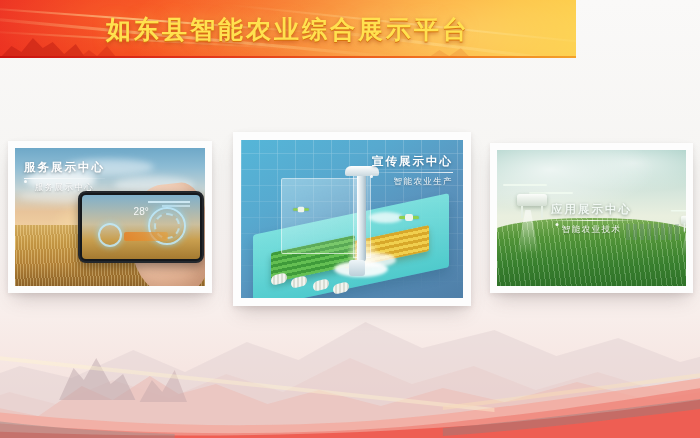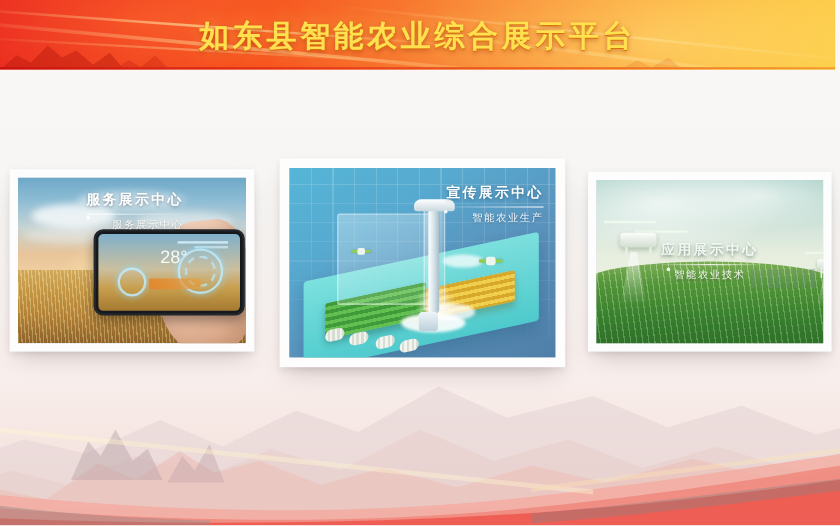--- a/index.html
+++ b/index.html
@@ -15,21 +15,21 @@
   .bg-base{
     position:absolute;inset:0;
     background:linear-gradient(180deg,#faf9f8 0%,#f6f5f3 38%,#f7f2f0 58%,#f8eeeb 72%,#f6e6e2 84%,#f3dcd7 100%);
   }
   .mist{position:absolute;left:0;right:0;bottom:0;height:260px;}
   .mtn{position:absolute;left:-6%;width:112%;}
   .mtn svg{display:block;width:100%;height:100%;}
 
   
   .banner{
-    position:absolute;left:0;top:0;width:696px;height:58px;overflow:hidden;
+    position:absolute;left:0;top:0;width:576px;height:58px;overflow:hidden;
     background:linear-gradient(100deg,#e8241c 0%,#ee3418 14%,#f4491a 30%,#f55e1d 46%,#f87b23 62%,#fb9827 76%,#fcb12d 88%,#fcc235 100%);
   }
   .banner-glow{
     position:absolute;inset:0;
     background:radial-gradient(ellipse 460px 150px at 78% 58%,rgba(255,214,120,.55),rgba(255,170,60,0) 70%),
                radial-gradient(ellipse 300px 110px at 18% 30%,rgba(255,90,40,.45),rgba(255,80,30,0) 72%);
     mix-blend-mode:screen;
   }
   .streak{position:absolute;height:2px;background:linear-gradient(90deg,rgba(255,235,160,0),rgba(255,236,170,.85),rgba(255,235,160,0));transform-origin:left center;}
   .s1{left:-5%;top:6px;width:62%;transform:rotate(4.2deg);opacity:.8;}
@@ -60,21 +60,21 @@
   .card-right{left:490px;top:143px;width:203px;height:150px;}
   .card-center .inner{inset:8px;}
 
   .cap{position:absolute;z-index:6;color:#fff;}
   .cap .t1{font-size:11.5px;font-weight:bold;letter-spacing:2px;line-height:1.25;
     text-shadow:0 1px 3px rgba(0,0,0,.35);white-space:nowrap;}
   .cap .rule{height:1px;margin:4px 0 3px;background:linear-gradient(90deg,rgba(255,255,255,.85),rgba(255,255,255,.08));}
   .cap .dot{position:absolute;width:3px;height:3px;border-radius:50%;background:#fff;opacity:.9;}
   .cap .t2{font-size:8.5px;letter-spacing:1.4px;color:rgba(255,255,255,.92);
     text-shadow:0 1px 2px rgba(0,0,0,.3);white-space:nowrap;}
-  .cap-l{left:9px;top:12px;text-align:right;margin-left:48px;}
+  .cap-l{left:9px;top:12px;text-align:center;}
   .cap-l .dot{left:0;top:20px;}
   .cap-c{right:10px;top:14px;text-align:right;}
   .cap-c .rule{background:linear-gradient(270deg,rgba(255,255,255,.85),rgba(255,255,255,.08));}
   .cap-c .t1{color:#ffffff;text-shadow:0 1px 3px rgba(20,60,90,.55);}
   .cap-c .t2{color:rgba(255,255,255,.95);}
   .cap-c .dot{left:-2px;top:21px;}
   .cap-r{left:50%;transform:translateX(-50%);top:52px;text-align:center;}
   .cap-r .t1{color:#f2f8f4;text-shadow:0 1px 3px rgba(30,60,40,.5);}
   .cap-r .rule{background:linear-gradient(90deg,rgba(255,255,255,.1),rgba(255,255,255,.85),rgba(255,255,255,.1));}
   .cap-r .dot{left:4px;top:21px;}
@@ -104,21 +104,21 @@
     background:#15181c;border:2.5px solid #23272c;box-shadow:0 4px 10px rgba(0,0,0,.35);overflow:hidden;}
   .screen{position:absolute;inset:2px;border-radius:4px;overflow:hidden;
     background:linear-gradient(180deg,#7fb0cb 0%,#cbbf9e 46%,#c99f4f 70%,#a57a30 100%);}
   .ring{position:absolute;border:2px solid rgba(190,235,255,.85);border-radius:50%;
     box-shadow:0 0 6px rgba(140,220,255,.75);}
   .ring-a{right:14px;top:12px;width:34px;height:34px;}
   .ring-b{right:20px;top:18px;width:22px;height:22px;border-style:dashed;opacity:.8;}
   .ring-c{left:16px;top:28px;width:20px;height:20px;}
   .hud{position:absolute;right:10px;top:6px;width:42px;height:2px;background:rgba(220,245,255,.8);}
   .hud2{position:absolute;right:10px;top:10px;width:28px;height:2px;background:rgba(220,245,255,.6);}
-  .temp{position:absolute;left:44%;top:18%;font-size:15px;color:#fff;opacity:.9;}
+  .temp{position:absolute;left:44%;top:18%;font-size:10px;color:#fff;opacity:.9;}
   .tag{position:absolute;left:36%;top:58%;width:44px;height:9px;border-radius:2px;
     background:linear-gradient(90deg,rgba(230,130,40,.85),rgba(230,160,60,.6));}
 
   
   .sky2{position:absolute;inset:0;background:linear-gradient(150deg,#55b6d8 0%,#57a9cf 30%,#5a93bd 58%,#4f7fa8 100%);}
   .grid2{position:absolute;inset:0;opacity:.35;
     background:repeating-linear-gradient(90deg,rgba(255,255,255,.5) 0 1px,transparent 1px 18px),
                repeating-linear-gradient(0deg,rgba(255,255,255,.45) 0 1px,transparent 1px 16px);
     -webkit-mask-image:linear-gradient(180deg,#000 0%,rgba(0,0,0,.35) 72%,transparent 96%);
             mask-image:linear-gradient(180deg,#000 0%,rgba(0,0,0,.35) 72%,transparent 96%);}

